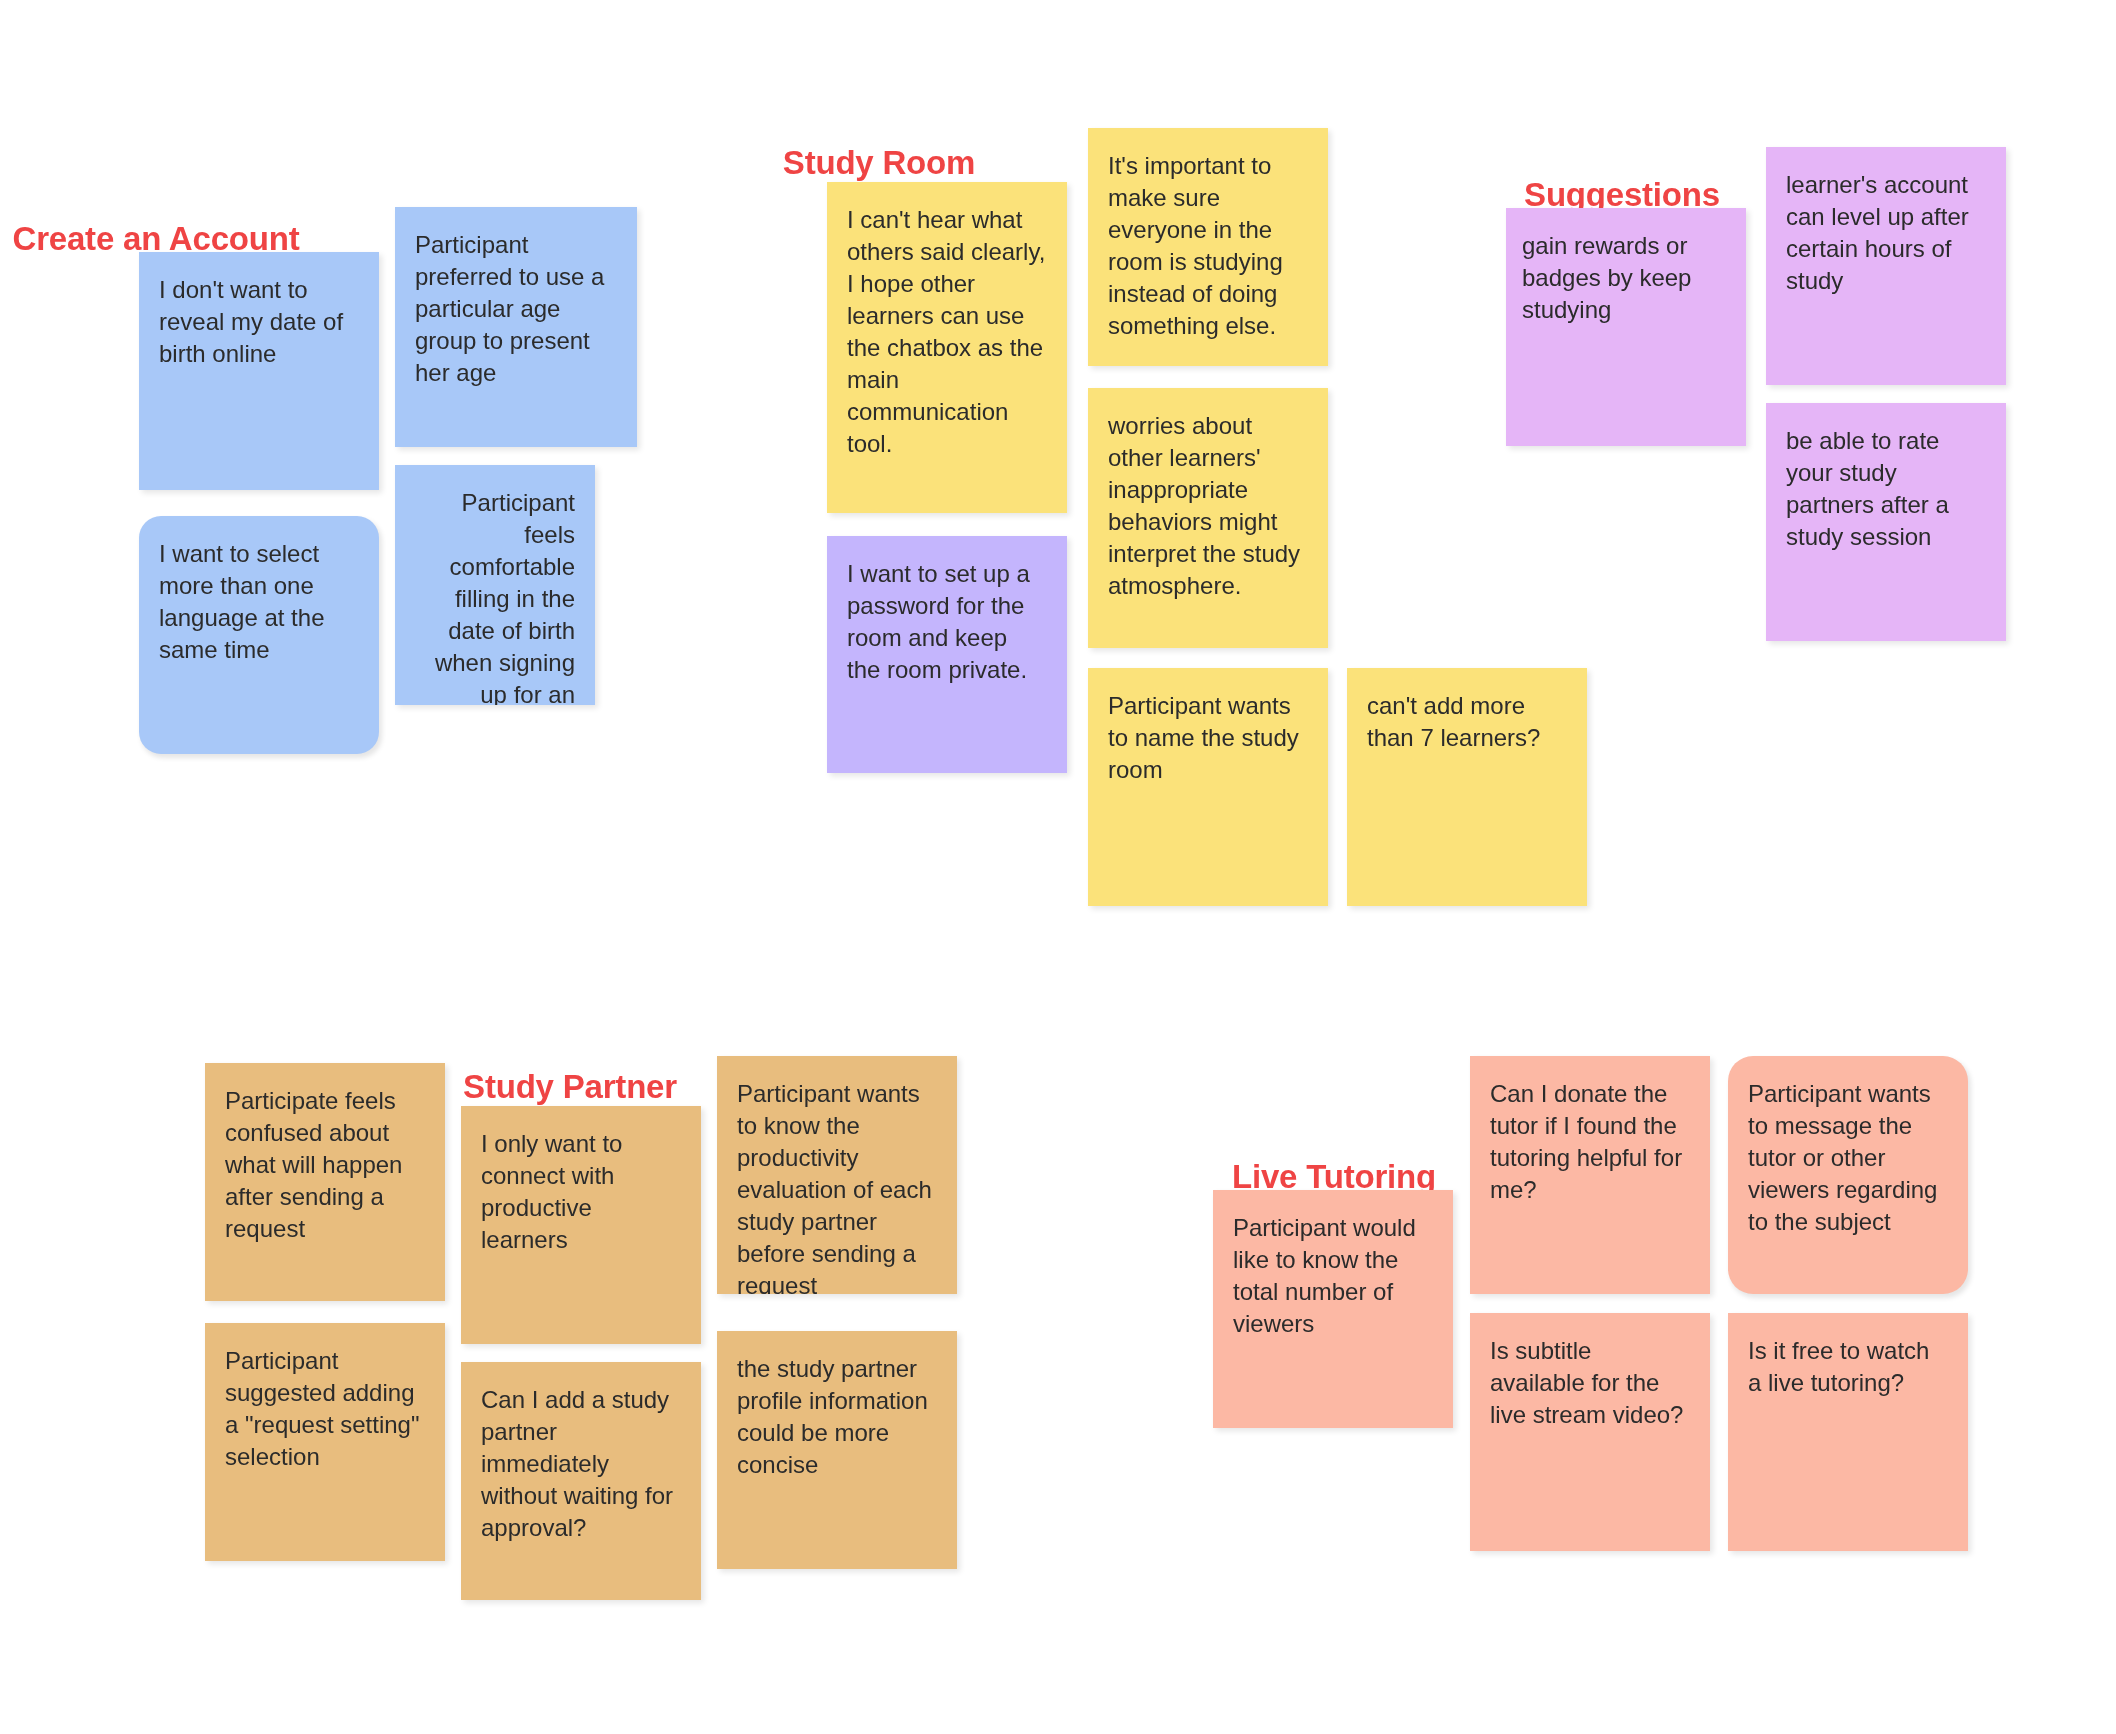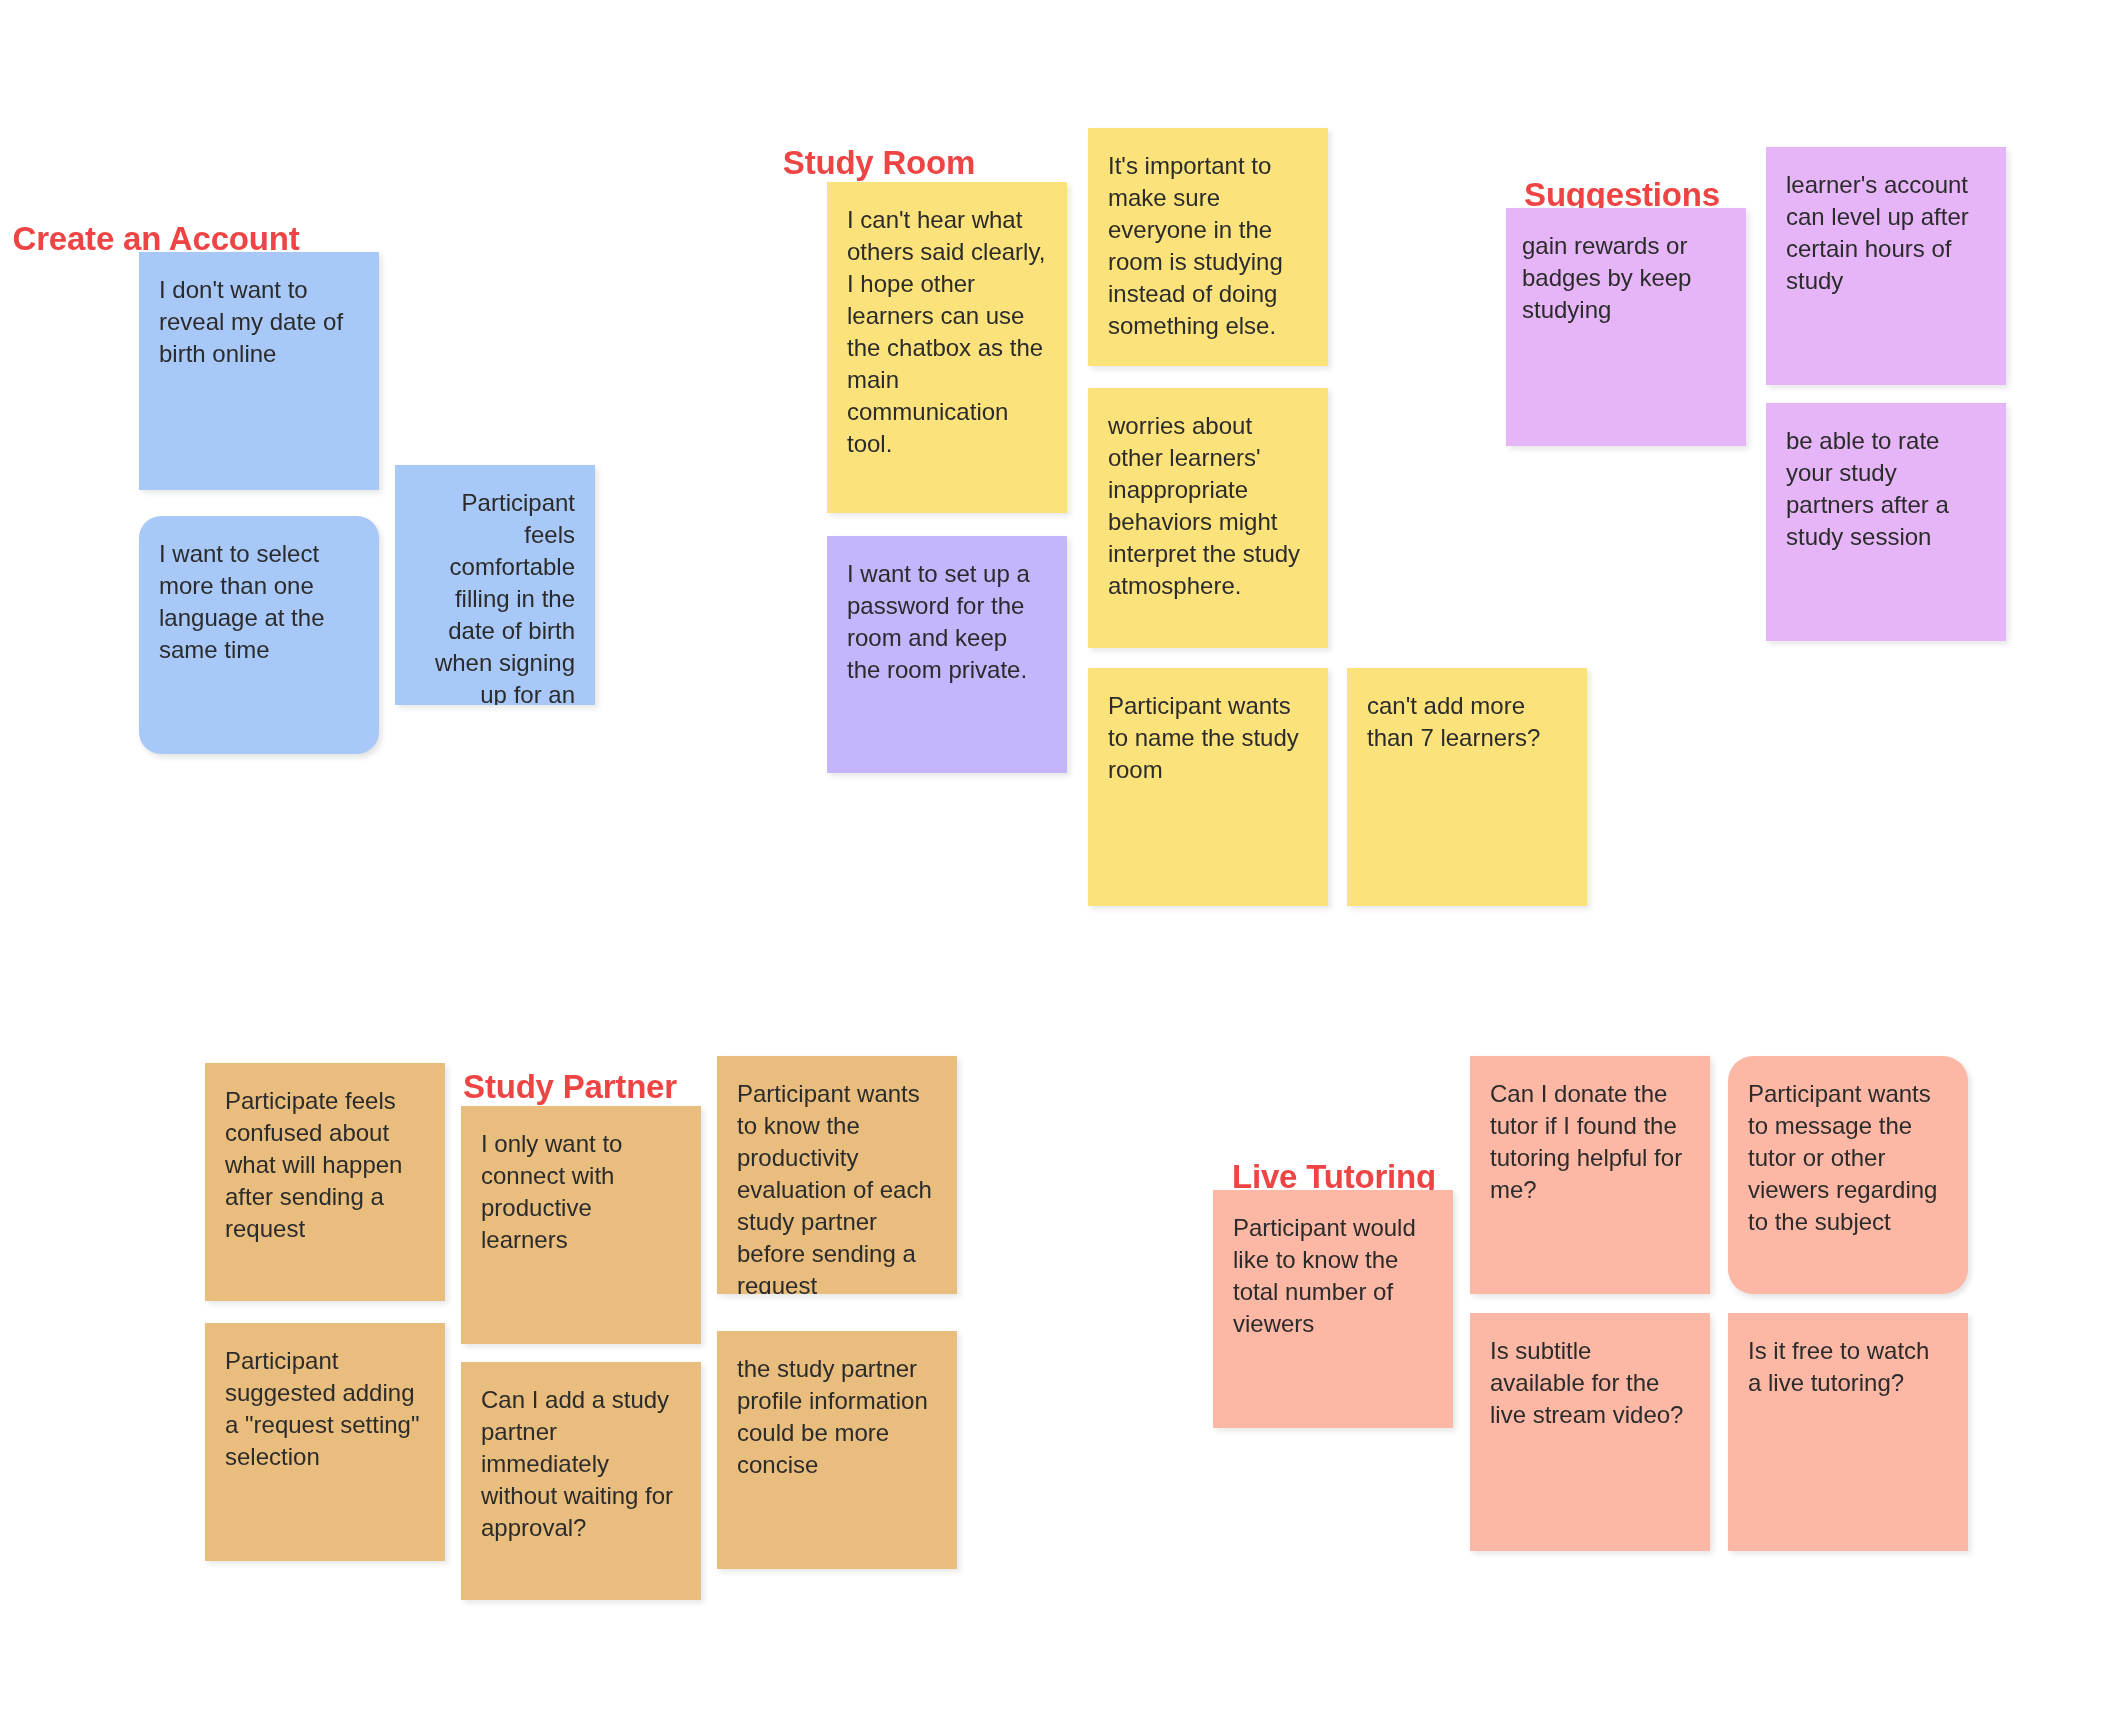--- a/index.html
+++ b/index.html
@@ -46,20 +46,23 @@
     display: block;
   }
 </style>
 </head>
 <body>
 
 <div id="board" style="background: rgb(255, 255, 255);">
     <div class="group-title" style="left: 156px; top: 222px; transform: translateX(-50%);">Create an Account</div>
     <div class="note" style="left: 139px; top: 252px; width: 240px; height: 238px; background: rgb(168, 200, 248);">
       <span class="note-text">I don't want to reveal my date of birth online</span>
+    </div>
+    <div class="note" style="left: 395px; top: 207px; width: 242px; height: 240px; background: rgb(168, 200, 248);">
+      <span class="note-text">Participant preferred to use a particular age group to present her age</span>
     </div>
     <div class="note" style="left: 139px; top: 516px; width: 240px; height: 238px; background: rgb(168, 200, 248); border-radius: 22px;">
       <span class="note-text">I want to select more than one language at the same time</span>
     </div>
     <div class="note" style="left: 395px; top: 465px; width: 200px; height: 240px; background: rgb(168, 200, 248); text-align: right;">
       <span class="note-text">Participant feels comfortable filling in the date of birth when signing up for an account</span>
     </div>
     <div class="group-title" style="left: 879px; top: 146px; transform: translateX(-50%);">Study Room</div>
     <div class="note" style="left: 827px; top: 182px; width: 240px; height: 331px; background: rgb(251, 226, 122);">
       <span class="note-text">I can't hear what others said clearly, I hope other learners can use the chatbox as the main communication tool.</span>

